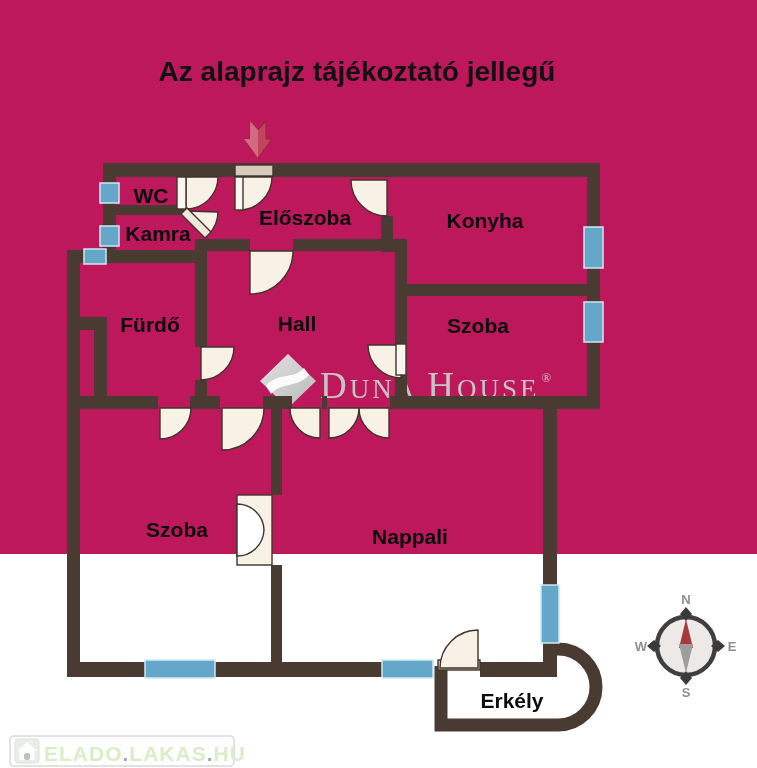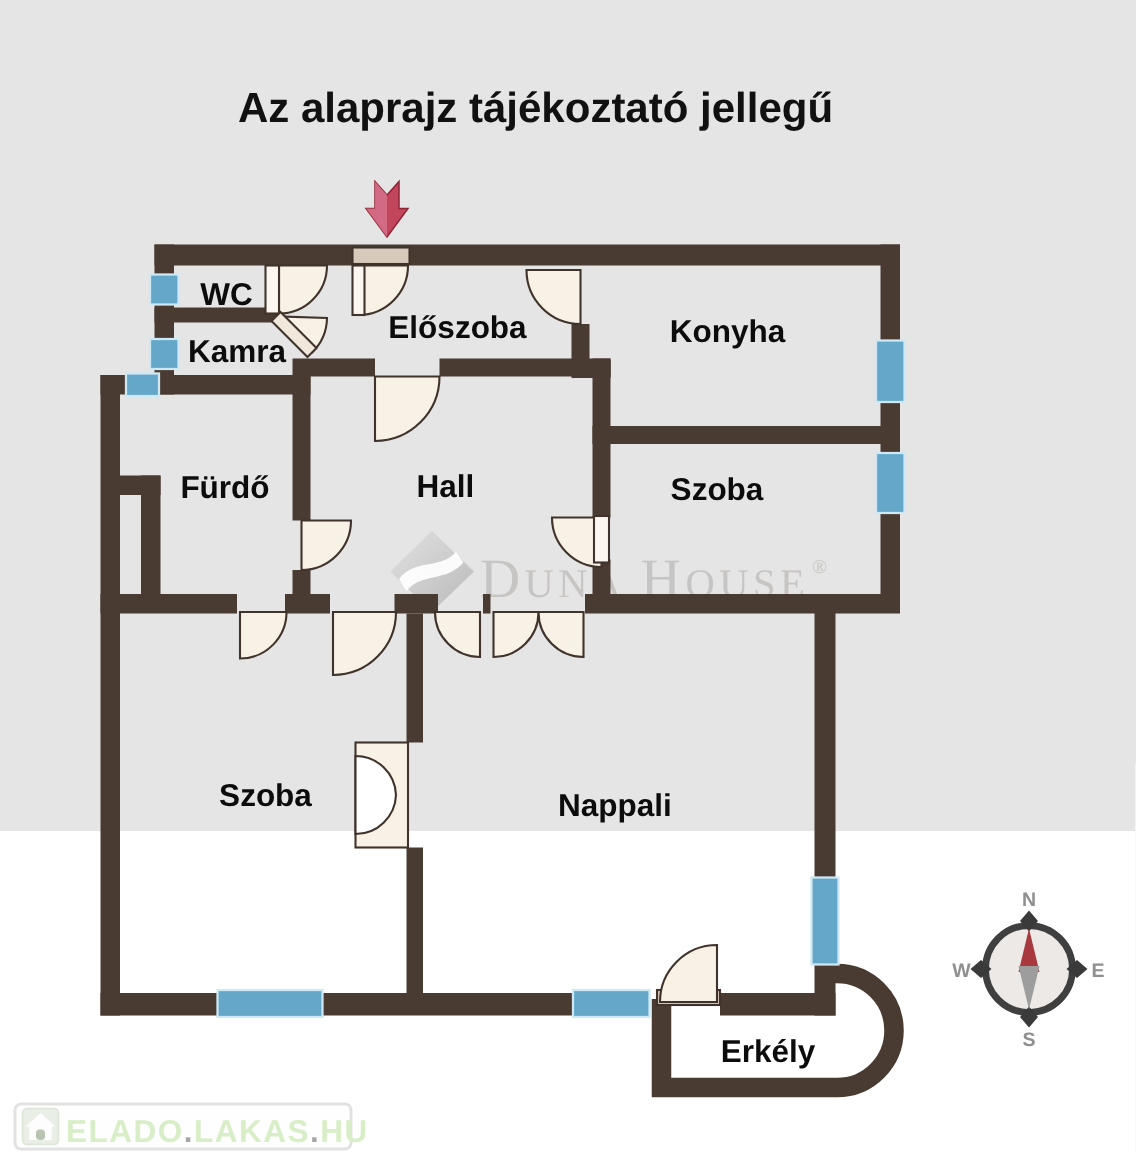--- a/index.html
+++ b/index.html
@@ -1,17 +1,17 @@
 <!DOCTYPE html>
 <html><head>
 <meta charset="utf-8">
 <style>
   html,body{margin:0;padding:0;background:#ffffff;}
   body{width:757px;height:768px;overflow:hidden;font-family:"Liberation Sans", sans-serif;}
-  .stage{position:relative;width:757px;height:554px;background:#e5e5e5;}
+  .stage{position:relative;width:757px;height:554px;background:#be185d;}
   svg text{font-family:"Liberation Sans", sans-serif;}
   .room-label{font-weight:bold;font-size:21px;fill:#0c0c0c;}
   .title-text{font-weight:bold;font-size:28px;fill:#111;}
   .compass-letter{font-size:13px;font-weight:bold;fill:#8f8f8f;}
   .duna-serif{font-family:"Liberation Serif", serif;fill:#c7c5c3;letter-spacing:3px;}
   .badge-text{font-weight:bold;font-size:21px;letter-spacing:1px;}
 </style>
 </head>
 <body>
 

